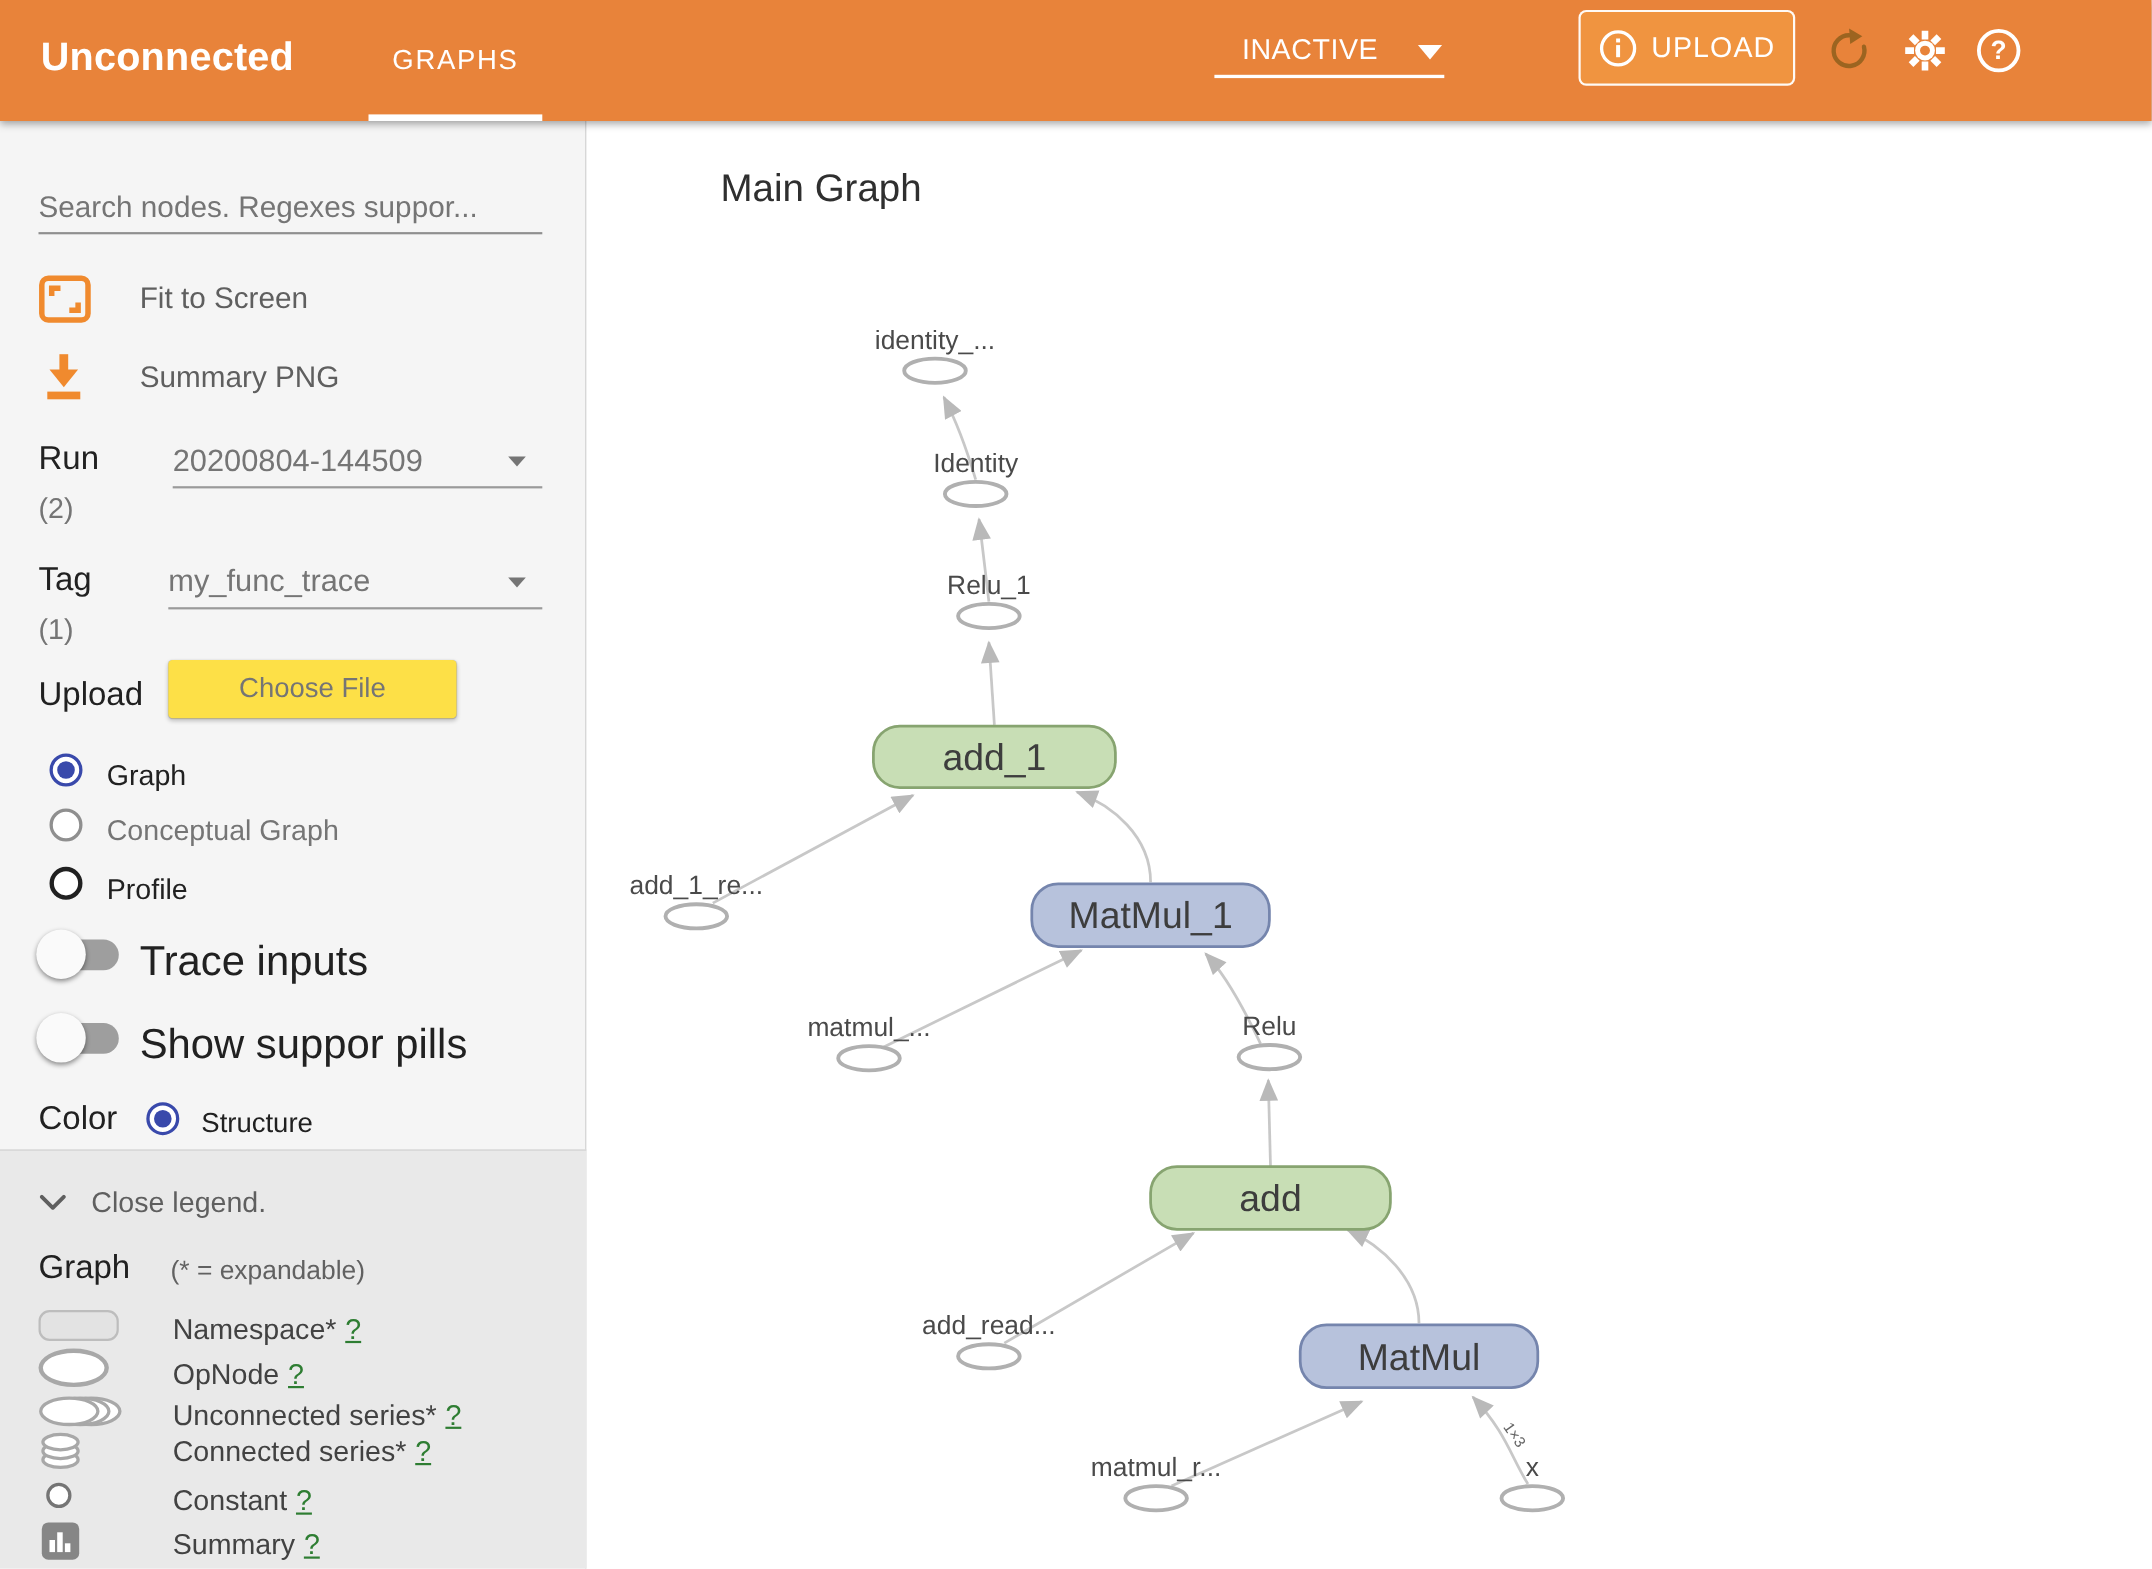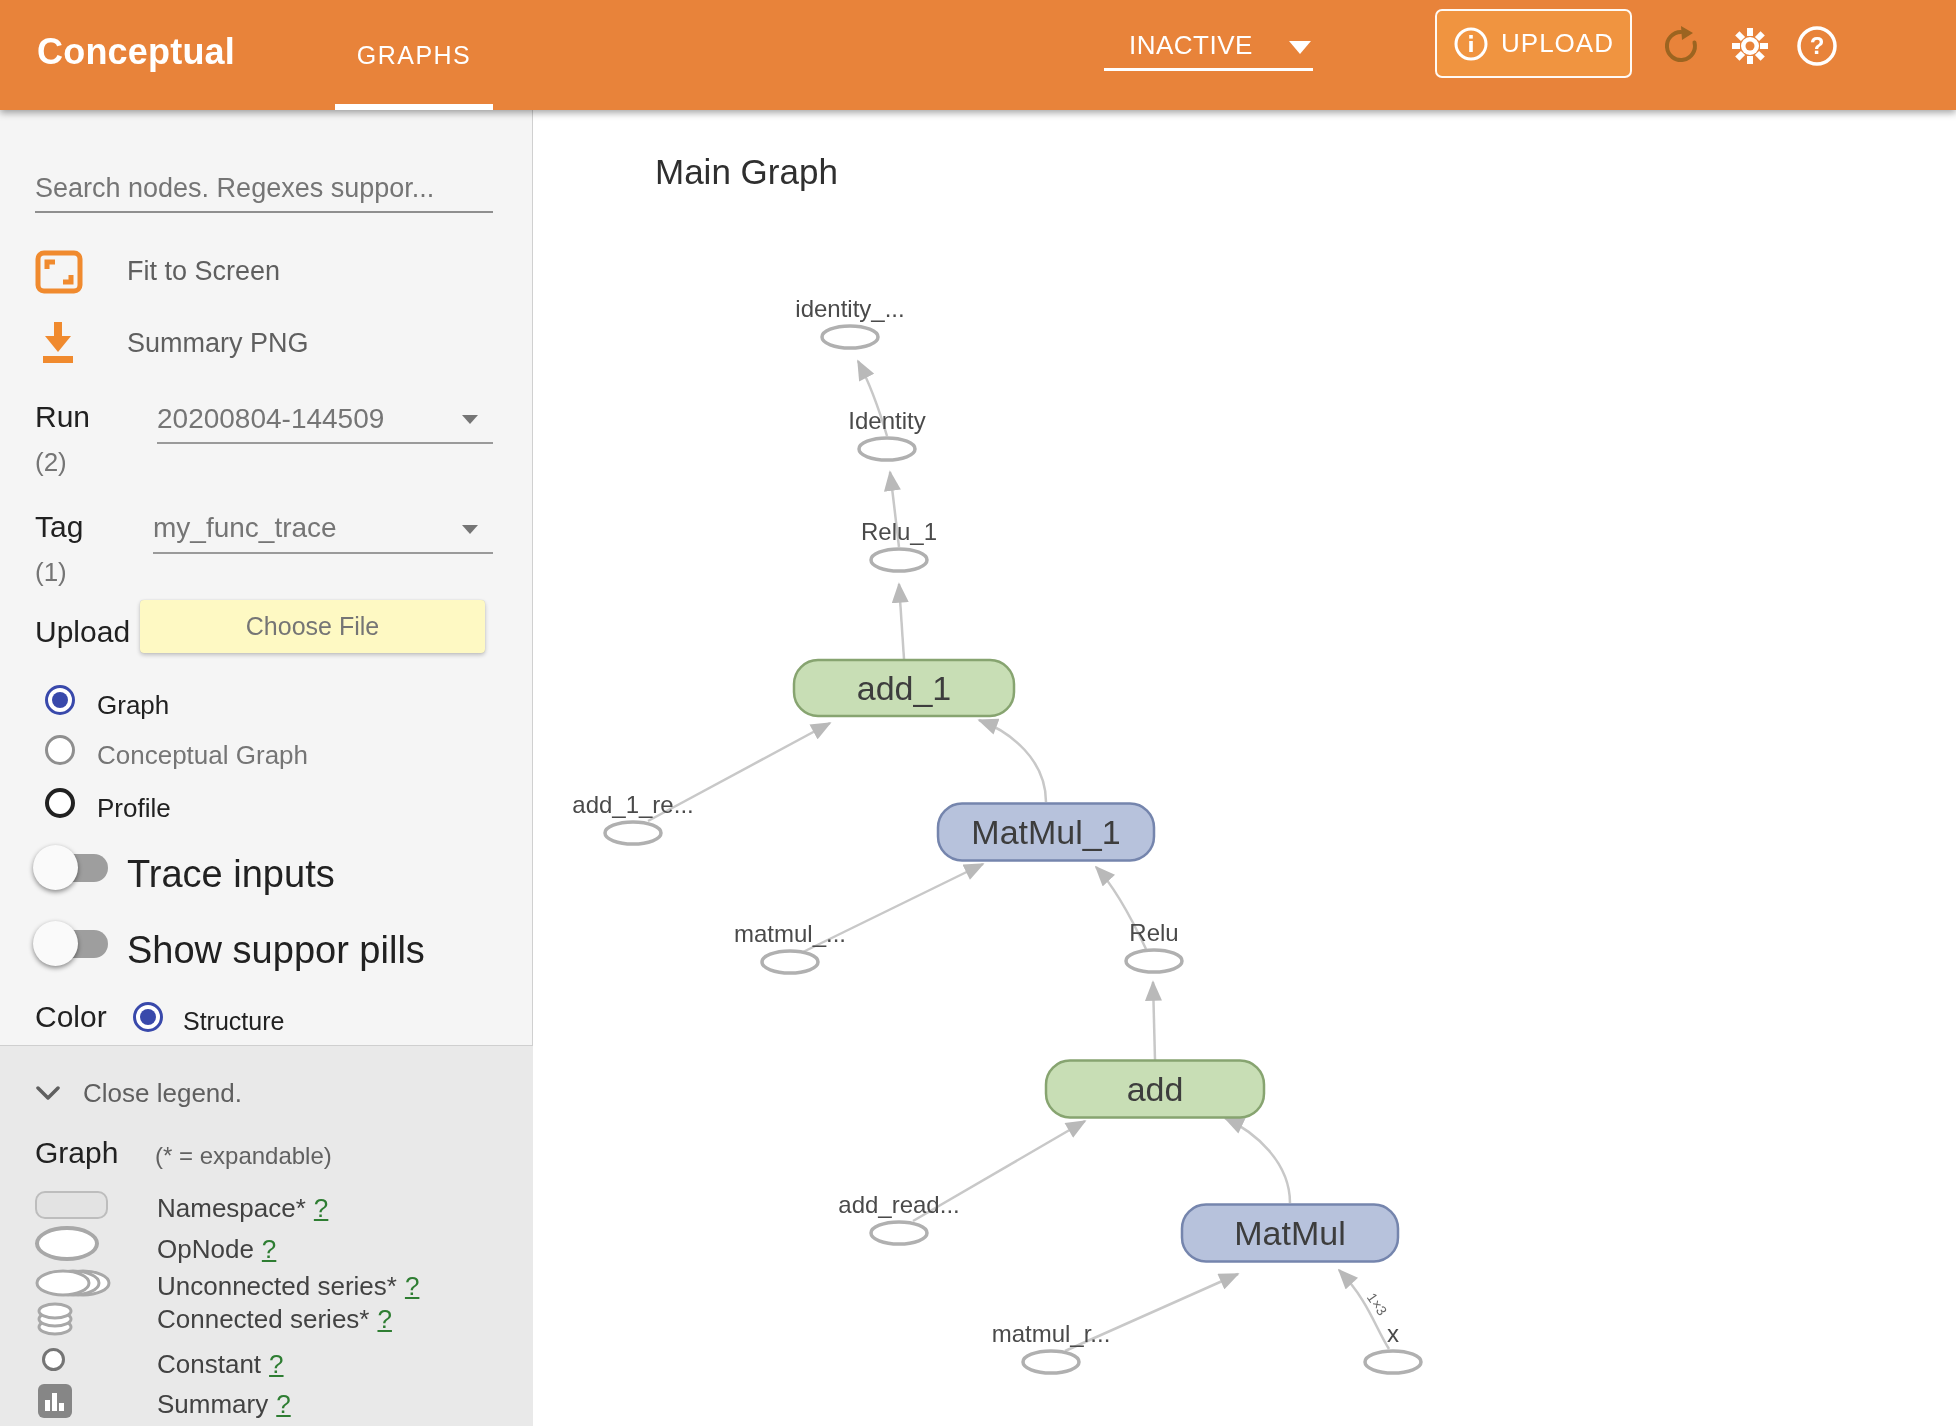--- a/index.html
+++ b/index.html
@@ -37,22 +37,22 @@
                   font-size:27px; color:#424242; outline:none;
                   font-family:"Liberation Sans", sans-serif; }
   .search-input::placeholder { color:#757575; }
   .toolrow-label { position:absolute; color:#5f5f5f; font-size:27px; cursor:pointer; }
   .lbl-dark  { position:absolute; color:#212121; font-size:30px; }
   .lbl-count { position:absolute; color:#757575; font-size:26px; }
   .sel-value { position:absolute; color:#757575; font-size:28px; cursor:pointer; }
   .sel-line  { position:absolute; height:2px; background:#9a9a9a; width:336px; left:157px; }
   .sel-arrow { position:absolute; width:0; height:0; border-left:8px solid transparent;
                border-right:8px solid transparent; border-top:9px solid #757575; cursor:pointer; }
-  .choose-btn { position:absolute; left:140px; top:490px; width:345px; height:53px;
-                background:#fef9c3; border:none; border-radius:4px; color:#757575;
+  .choose-btn { position:absolute; left:153px; top:490px; width:262px; height:53px;
+                background:#fde047; border:none; border-radius:4px; color:#757575;
                 font-size:25px; box-shadow:0 2px 4px rgba(0,0,0,0.22), 0 0 1px rgba(0,0,0,0.2);
                 cursor:pointer; font-family:"Liberation Sans", sans-serif; }
   .radio { position:absolute; width:30px; height:30px; border-radius:50%; background:#fff;
            border:3px solid #8f8f8f; cursor:pointer; }
   .radio.selected { border-color:#3949ab; }
   .radio.selected::after { content:""; position:absolute; left:4px; top:4px; width:16px;
            height:16px; border-radius:50%; background:#3949ab; }
   .radio.dark { border-color:#212121; border-width:4px; }
   .radio-label { position:absolute; font-size:26px; color:#212121; cursor:pointer; }
   .radio-label.dim { color:#757575; }
@@ -90,21 +90,21 @@
                 font-family:"Liberation Sans", sans-serif; }
   .rect-label { font-size:34px; fill:#3d3d3d; text-anchor:middle;
                 font-family:"Liberation Sans", sans-serif; }
   .edge-label { font-size:14px; fill:#666; text-anchor:middle;
                 font-family:"Liberation Sans", sans-serif; }
 </style>
 </head>
 <body>
 
 <div class="header">
-  <div class="logo">Conceptual</div>
+  <div class="logo">Unconnected</div>
   <div class="tab">
     <span>GRAPHS</span>
     <div class="ink"></div>
   </div>
   <div class="status">
     <span class="txt">INACTIVE</span>
     <span class="arrow"></span>
     <span class="uline"></span>
   </div>
   <button class="upload-btn">

